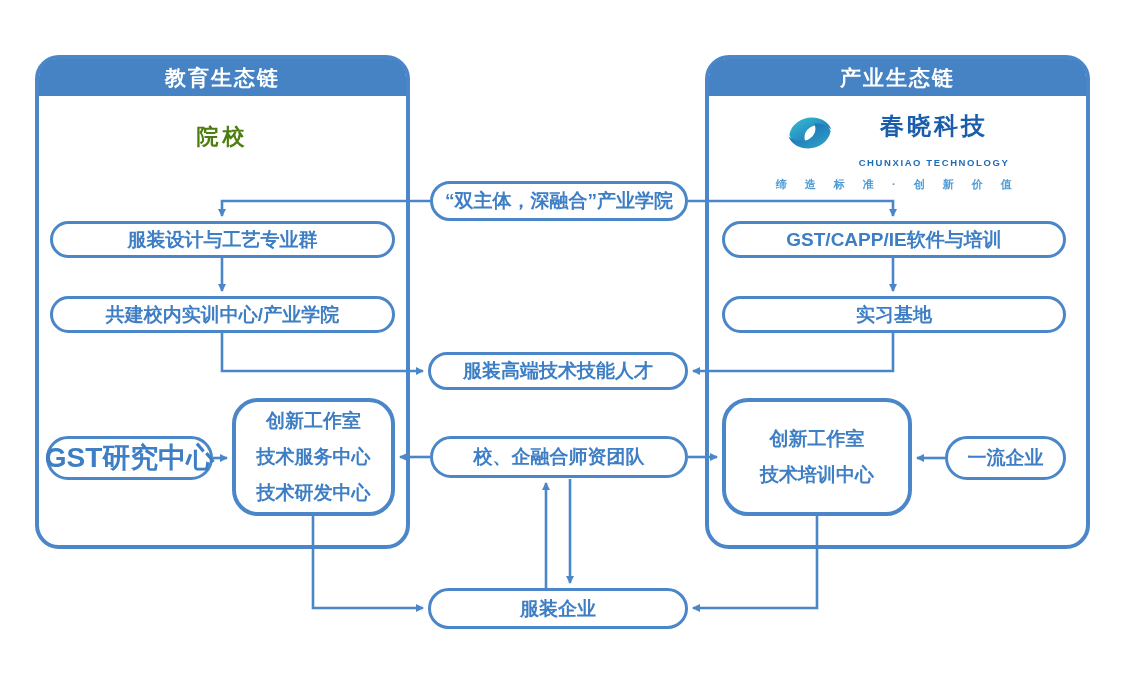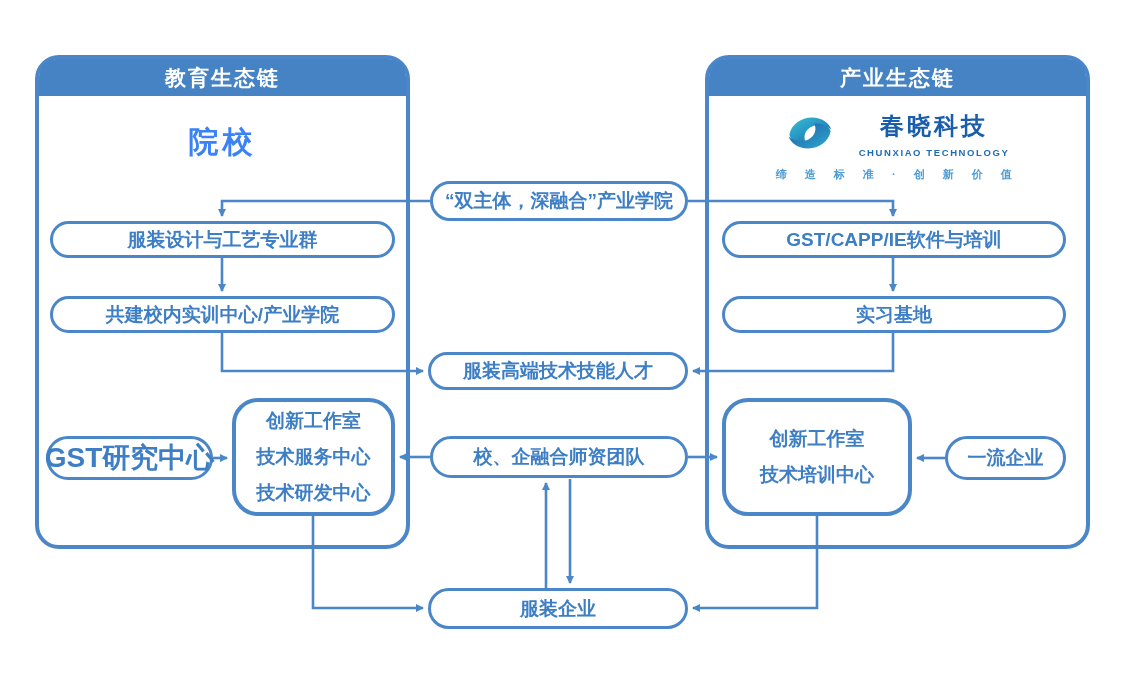--- a/index.html
+++ b/index.html
@@ -23,31 +23,31 @@
   .node{
     position:absolute;z-index:10;background:#fff;border:3px solid #4A86C8;
     display:flex;align-items:center;justify-content:center;box-sizing:border-box;
     color:#3D7EC4;font-weight:bold;font-size:19px;white-space:nowrap;
   }
   .pill{border-radius:999px;}
   .multibox{
     border-radius:26px;border-width:4px;flex-direction:column;line-height:1.9;
   }
   .big-title{
-    position:absolute;z-index:10;color:#3b82f6;font-weight:bold;font-size:30px;
+    position:absolute;z-index:10;color:#4d7c0f;font-weight:bold;font-size:22px;
     letter-spacing:4px;text-align:center;
   }
   
   .logo-wrap{
     position:absolute;z-index:10;display:flex;flex-direction:column;align-items:center;
   }
   .logo-row{display:flex;align-items:flex-start;gap:25px;}
   .logo-texts{display:flex;flex-direction:column;align-items:center;}
   .logo-name{color:#1A5DAB;font-weight:bold;font-size:24px;letter-spacing:3px;line-height:1.1;}
-  .logo-en{color:#1E6CB5;font-weight:bold;font-size:9.5px;letter-spacing:1.6px;margin-top:8px;}
+  .logo-en{color:#1E6CB5;font-weight:bold;font-size:9.5px;letter-spacing:1.6px;margin-top:18px;}
   .logo-tagline{color:#4D9BD5;font-size:11px;font-weight:bold;letter-spacing:7.5px;margin-top:9px;}
   
   #wires{position:absolute;left:0;top:0;z-index:5;pointer-events:none;}
 </style>
 </head>
 <body>
 
 <div id="canvas">
 
   <div class="panel panel-left">

